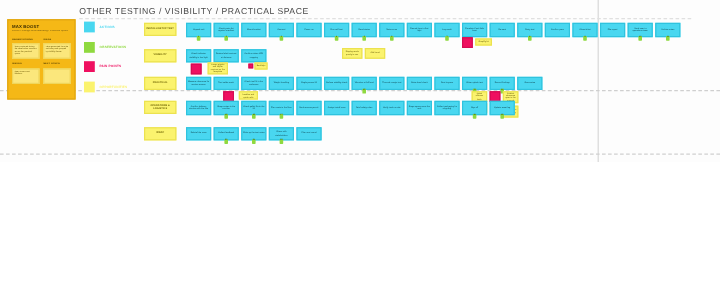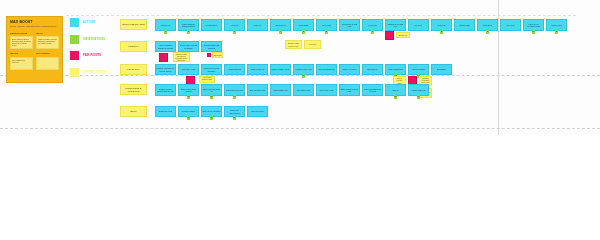--- a/index.html
+++ b/index.html
@@ -102,20 +102,21 @@
 </style>
 </head>
 <body>
 
 <div class="canvas">
 
   <div class="vguide" id="vguide" style="left: 498px;"></div>
   <div class="hguide" id="hguide" style="top: 75px;"></div>
   <div class="hguide" id="bguide" style="top: 128px;"></div>
 
+  <div class="board-title">OTHER TESTING / VISIBILITY / PRACTICAL SPACE</div>
   <div class="title-rule"></div>
 
   <div class="summary">
     <div class="summary-title">MAX BOOST</div>
     <div class="summary-sub">Define / change understanding / Practical Space</div>
     <div class="summary-grid" id="summary-grid">
         <div class="sum-cell">
           <div class="sum-cell-title">OBSERVATIONS</div>
           <div class="sum-note">
             <span class="sum-note-text">Notes captured during the observation sessions across the practical space.</span>

